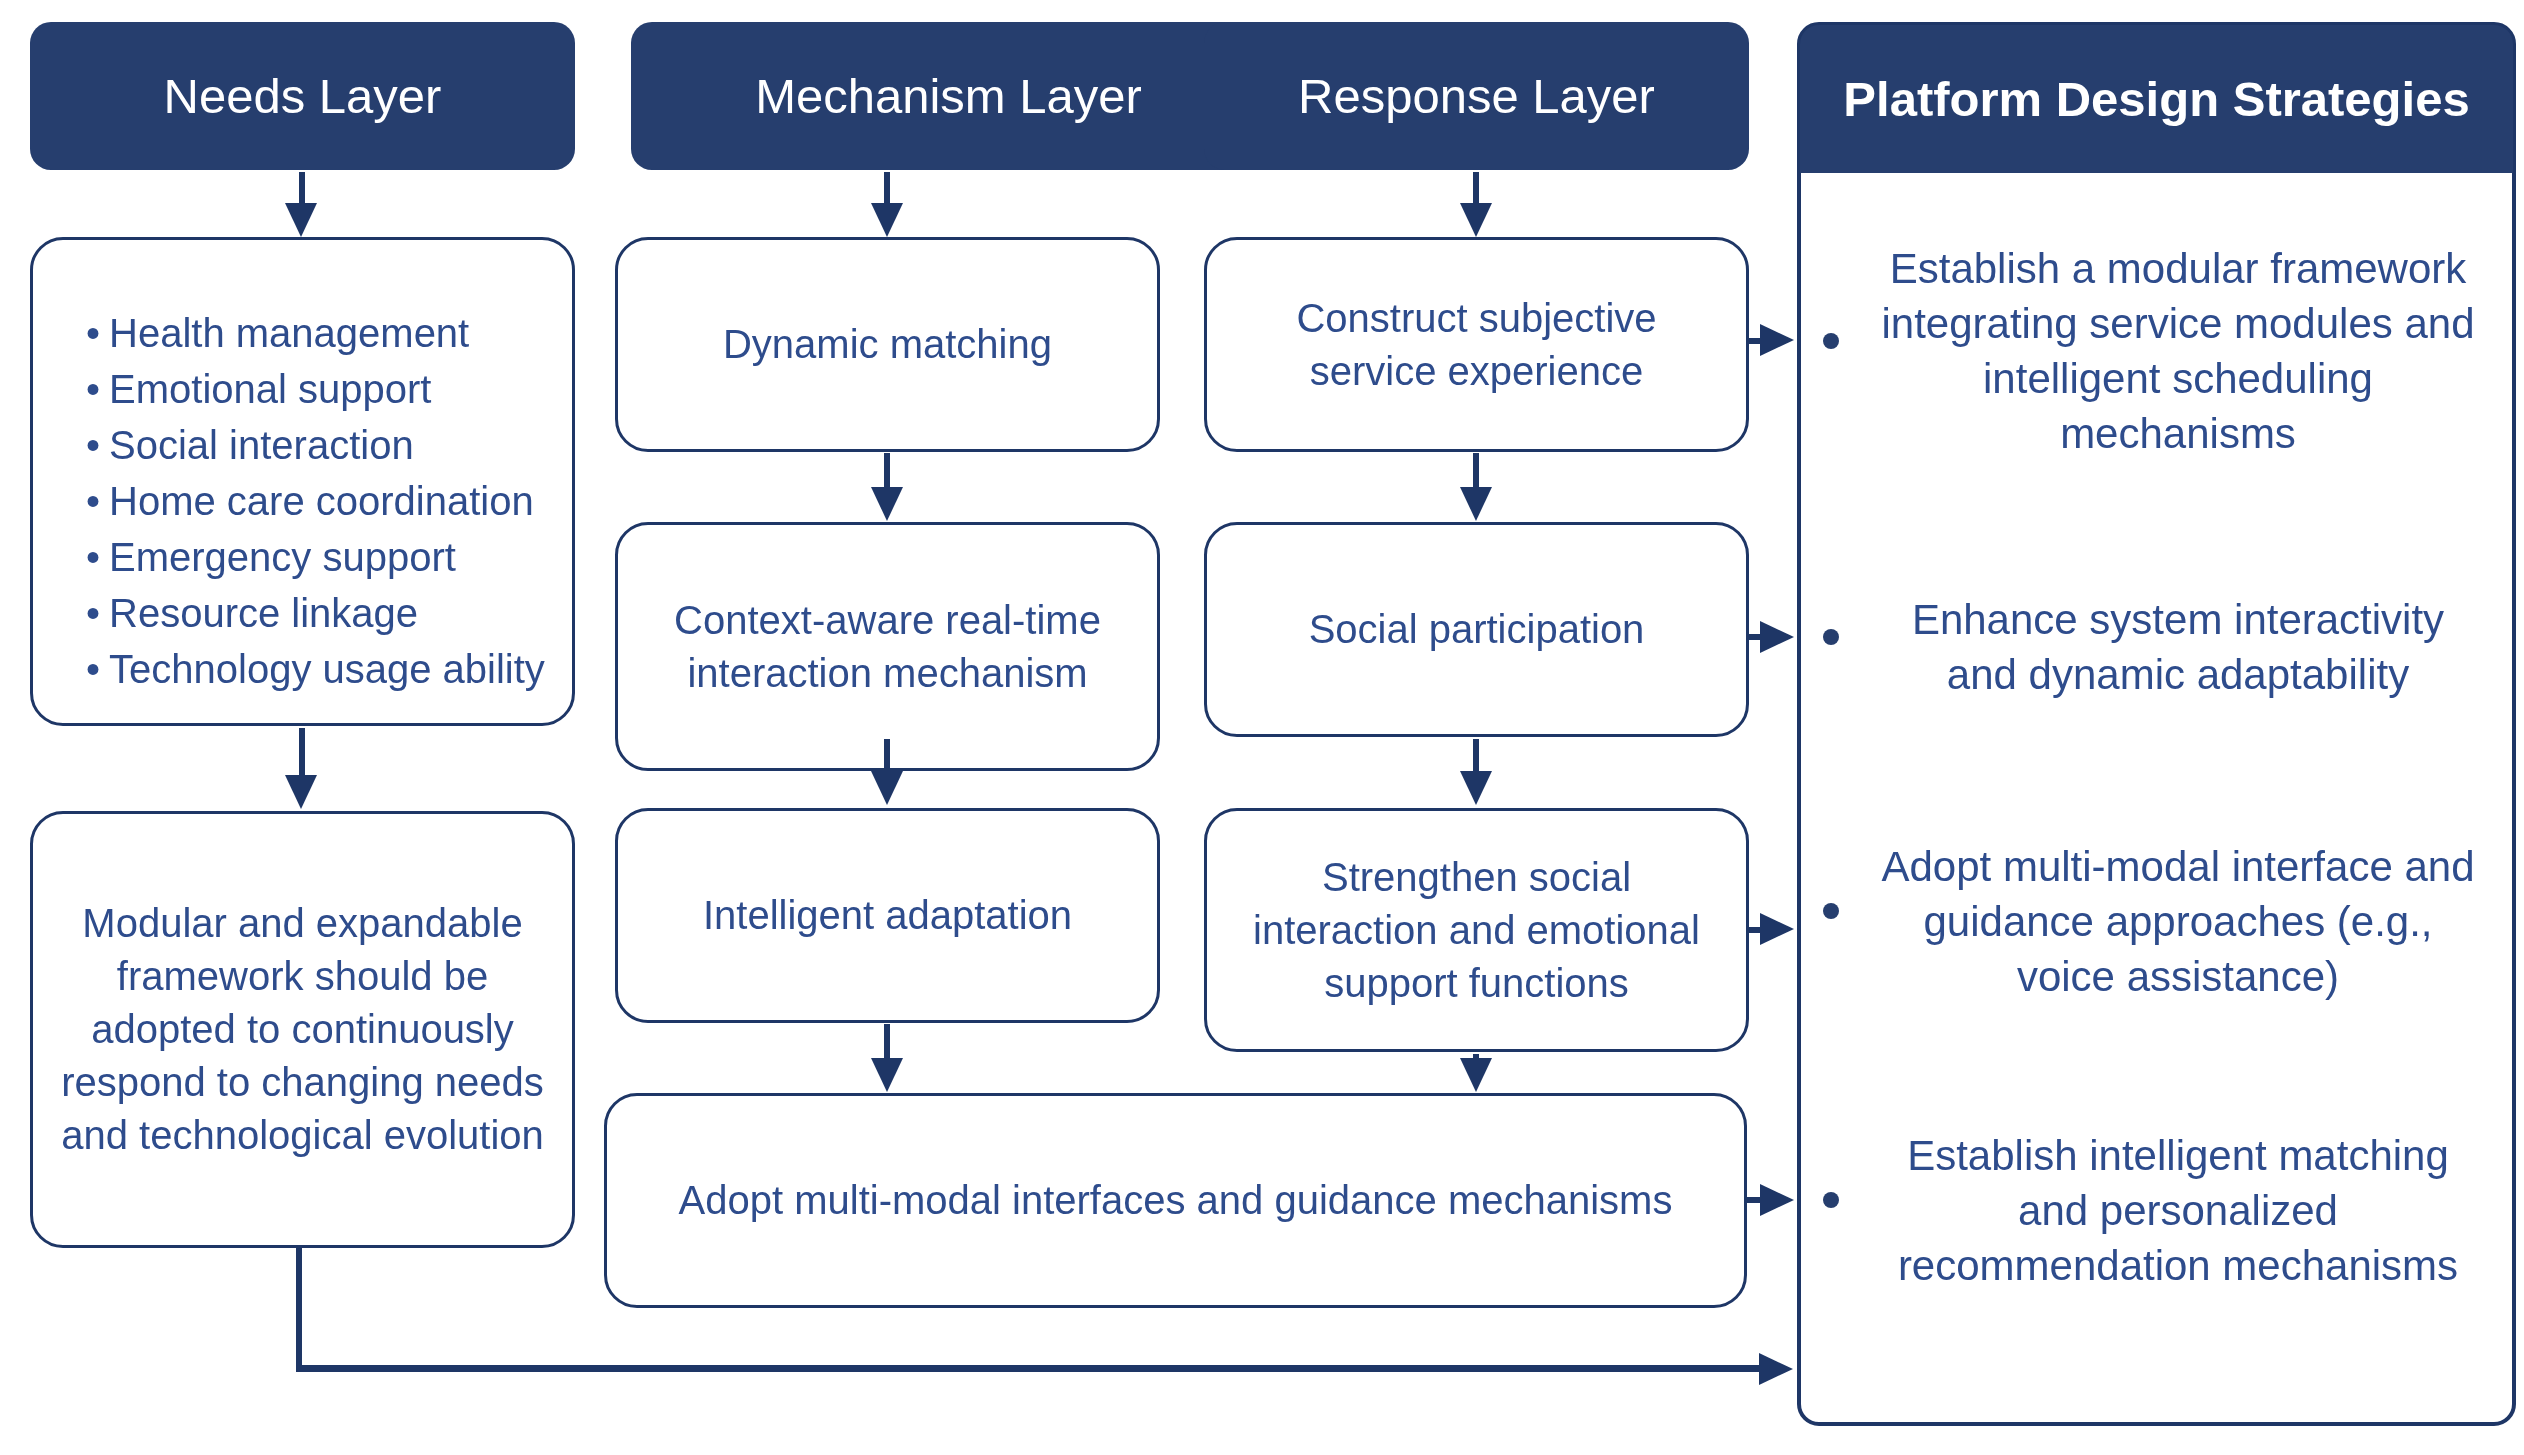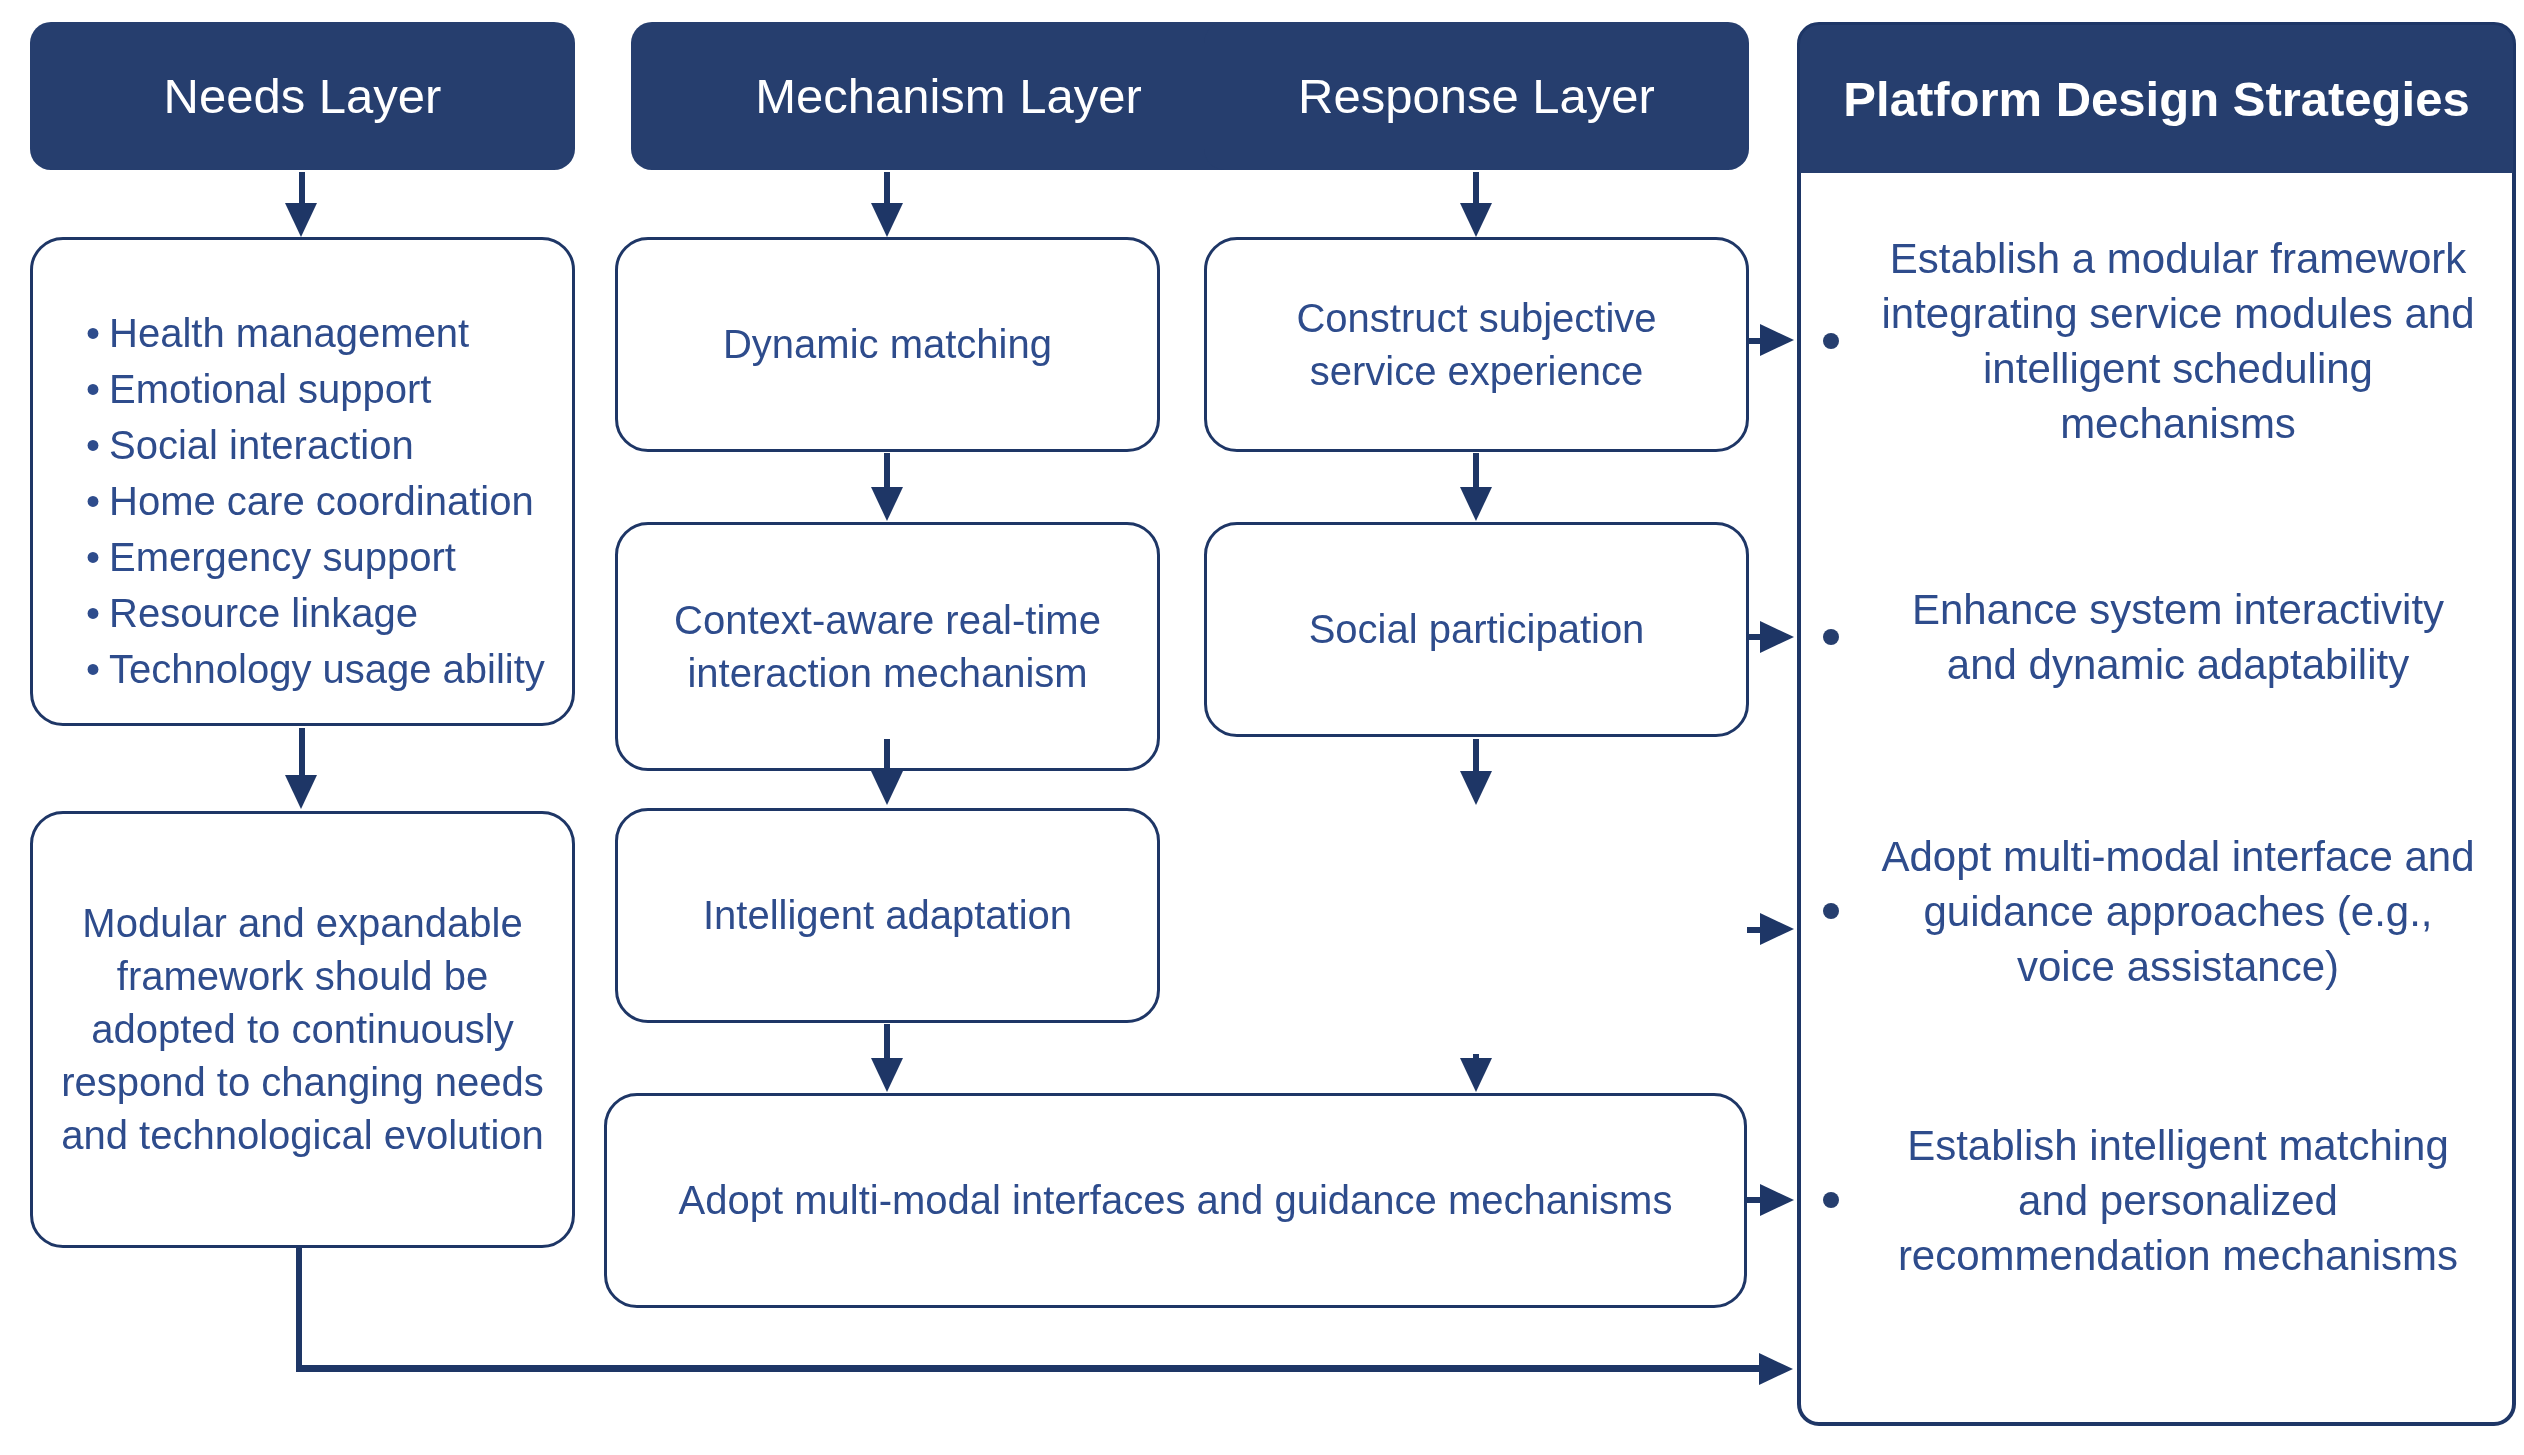--- a/index.html
+++ b/index.html
@@ -65,20 +65,21 @@
     border-radius:19px 19px 0 0;
     color:#ffffff;font-weight:bold;font-size:49px;
     display:flex;align-items:center;justify-content:center;
   }
   .strategy{
     position:absolute;
     left:1874px;width:608px;
     color:var(--ink);
     font-size:42px;line-height:55px;
     text-align:center;
+    margin-top:10px;
   }
   .pdot{
     position:absolute;
     width:16.3px;height:16.3px;border-radius:50%;
     background:var(--navy);
   }
   
   .vstem{position:absolute;width:6px;background:var(--border);}
   .vhead{position:absolute;width:0;height:0;
     border-left:16.3px solid transparent;border-right:16.3px solid transparent;
@@ -130,20 +131,21 @@
   </div>
 
   <div class="box" style="left:30px;top:811px;width:545px;height:437px;padding:0 21px;">Modular and expandable framework should be adopted to continuously respond to changing needs and technological evolution</div>
 
   <div class="box" style="left:615px;top:237px;width:545px;height:215px;">Dynamic matching</div>
   <div class="box" style="left:615px;top:522px;width:545px;height:249px;">Context-aware real-time interaction mechanism</div>
   <div class="box" style="left:615px;top:808px;width:545px;height:215px;">Intelligent adaptation</div>
 
   <div class="box" style="left:1204px;top:237px;width:545px;height:215px;">Construct subjective service experience</div>
   <div class="box" style="left:1204px;top:522px;width:545px;height:215px;">Social participation</div>
+  <div class="box" style="left:1204px;top:808px;width:545px;height:244px;">Strengthen social interaction and emotional support functions</div>
 
   <div class="box" style="left:604px;top:1093px;width:1143px;height:215px;">Adopt multi-modal interfaces and guidance mechanisms</div>
 
   <div class="panel">
     <div class="band">Platform Design Strategies</div>
   </div>
 
   <div class="pdot" style="left:1823px;top:333px;"></div>
   <div class="pdot" style="left:1823px;top:629px;"></div>
   <div class="pdot" style="left:1823px;top:903px;"></div>

